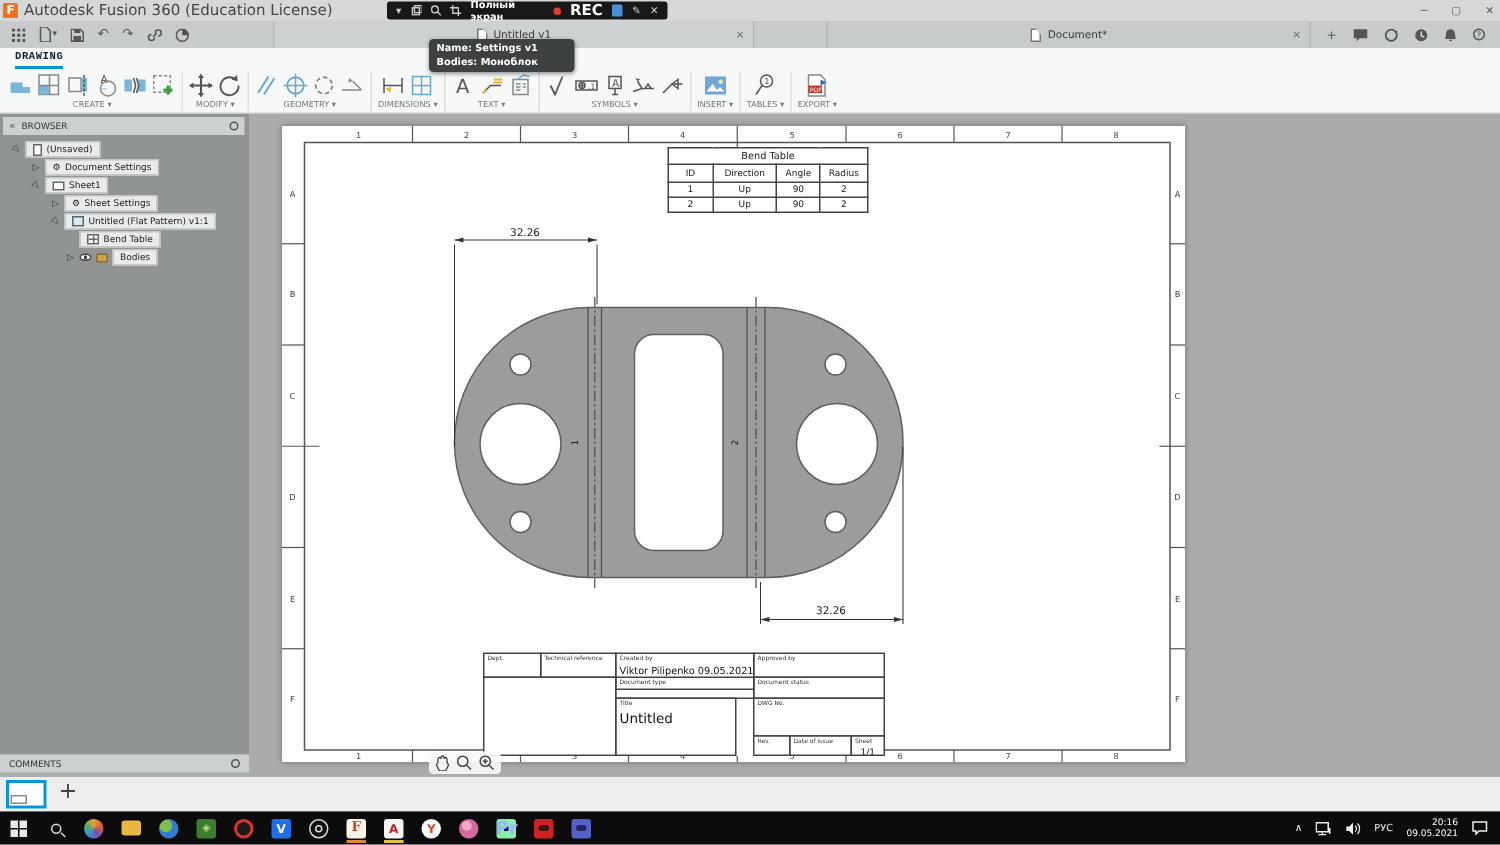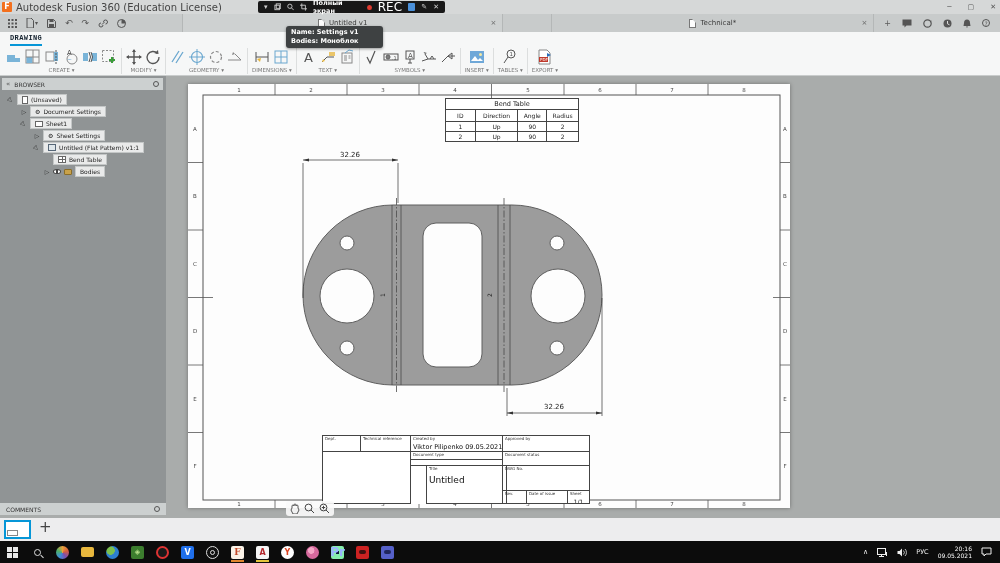--- a/index.html
+++ b/index.html
@@ -12,21 +12,21 @@
   .appicon { width:10px; height:10px; margin:0 4px 0 2px; background:#f3701e; color:#fff; font-size:8px; font-weight:bold; text-align:center; line-height:10px; border-radius:1px; }
   #win-title { font-size:10px; color:#444; }
   .winbtns { position:absolute; right:4px; top:0; height:14px; display:flex; align-items:center; gap:16px; }
   .winbtn { font-size:7px; color:#555; cursor:default; }
 
   
   #recbar { position:absolute; left:258px; top:1px; width:187px; height:12px; background:#181818; border-radius:2px; display:flex; align-items:center; gap:6px; padding:0 6px; z-index:45; }
   #recbar .g { color:#cfcfcf; font-size:7px; }
   #rec-full { color:#fff; font-size:6.5px; font-weight:bold; }
   .recdot { width:5px; height:5px; border-radius:50%; background:#e03c31; }
-  #rec-label { color:#fff; font-size:12px; font-weight:normal; }
+  #rec-label { color:#fff; font-size:10px; font-weight:bold; }
   .bluebox { width:8px; height:8px; background:#4a90d9; border-radius:1px; }
   .micro-svg { display:block; }
 
   
   #tabbar { position:absolute; left:0; top:14px; width:1000px; height:18px; background:#c8cbcb; display:flex; align-items:stretch; z-index:30; }
   #quickicons { display:flex; align-items:center; gap:9px; padding:0 8px; }
   .qi { color:#555; font-size:9px; line-height:1; }
   .tab { display:flex; align-items:center; justify-content:center; gap:4px; border-left:1px solid #b4b7b7; border-right:1px solid #b4b7b7; position:relative;margin-left:48px; }
   #tab1 { width:366px; background:#ced1d1; }
   #tab2 { width:368px; background:#c8cbcb; }
@@ -180,21 +180,21 @@
         <path d="M4.5 4.5V0.5A4 4 0 0 1 8.5 4.5z" fill="#555"></path>
       </svg>
   </div>
   <div class="tab" id="tab1">
     <span class="doc"></span>
     <span class="tabtxt">Untitled v1</span>
     <span class="tabclose">×</span>
   </div>
   <div class="tab" id="tab2">
     <span class="doc"></span>
-    <span class="tabtxt">Technical*</span>
+    <span class="tabtxt">Document*</span>
     <span class="tabclose">×</span>
   </div>
   <div id="tabbar-right">
     <span class="tbi">+</span>
     <svg class="micro-svg" width="10" height="9" viewBox="0 0 10 9">
         <path d="M0.5 0.5h9v6h-5l-2 2v-2h-2z" fill="#555"></path>
       </svg>
     <svg class="micro-svg" width="9" height="9" viewBox="0 0 9 9">
         <circle cx="4.5" cy="4.5" r="3.7" fill="none" stroke="#555" stroke-width="1.2"></circle>
         <path d="M7 2l1.5-.5L8 4z" fill="#555"></path>
@@ -537,21 +537,21 @@
     <div class="tb-cell" style="left:180px;top:0;width:88px;height:17px">
         <span class="tb-label">Approved by</span>
       </div>
     <div class="tb-cell" style="left:0;top:16px;width:89px;height:53px"></div>
     <div class="tb-cell" style="left:88px;top:16px;width:93px;height:15px">
         <span class="tb-label">Document type</span>
       </div>
     <div class="tb-cell" style="left:180px;top:16px;width:88px;height:15px">
         <span class="tb-label">Document status</span>
       </div>
-    <div class="tb-cell" style="left:104px;top:30px;width:81px;height:39px">
+    <div class="tb-cell" style="left:88px;top:30px;width:81px;height:39px">
       <span class="tb-label">Title</span>
       <span class="tb-val tb-big">Untitled</span>
     </div>
     <div class="tb-cell" style="left:180px;top:30px;width:88px;height:26px">
         <span class="tb-label">DWG No.</span>
       </div>
     <div class="tb-cell" style="left:180px;top:55px;width:25px;height:14px">
         <span class="tb-label">Rev.</span>
       </div>
     <div class="tb-cell" style="left:204px;top:55px;width:42px;height:14px">

